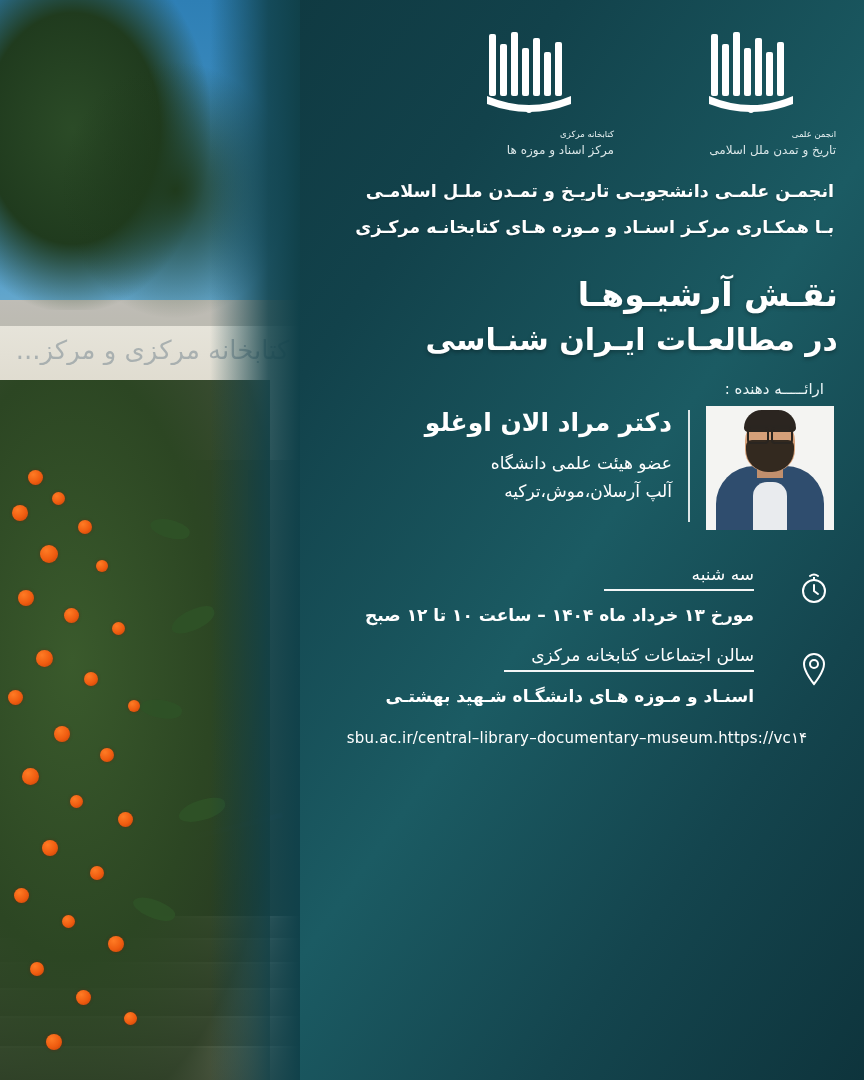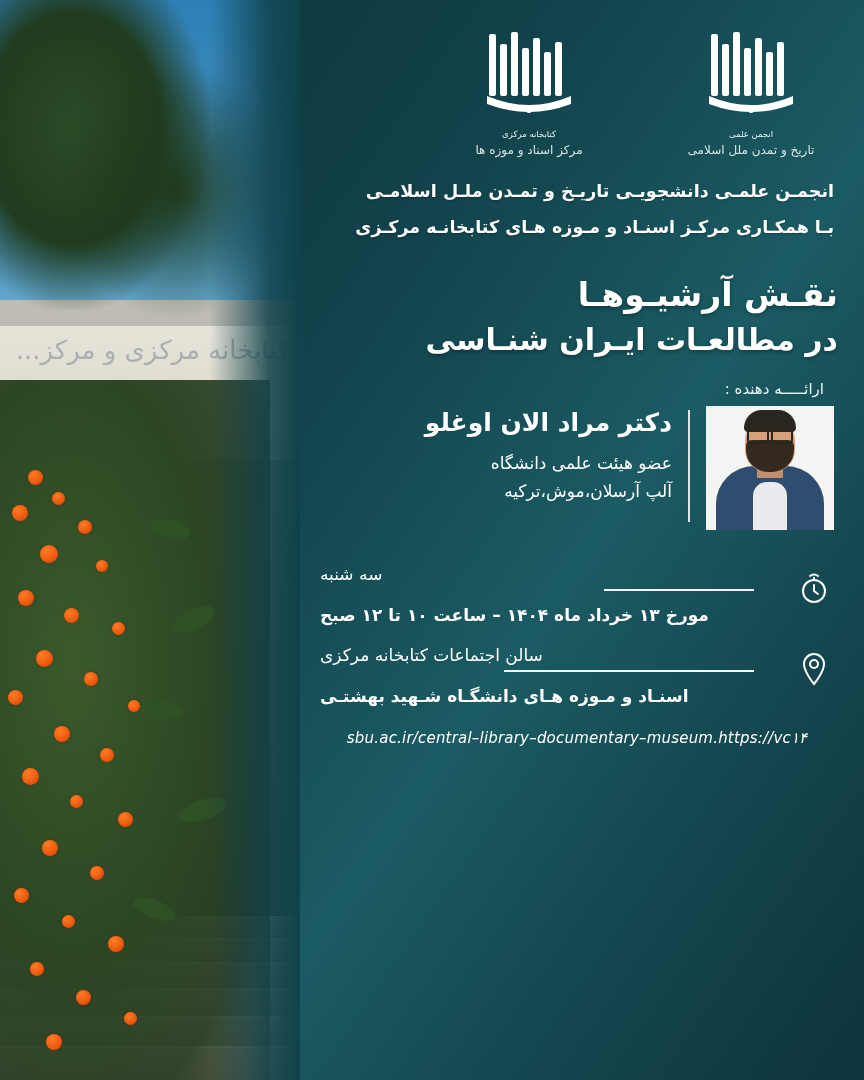--- a/index.html
+++ b/index.html
@@ -88,21 +88,21 @@
   
   .content {
     position: absolute;
     left: 290px; top: 0;
     width: 574px; height: 1080px;
     color: #ffffff;
   }
 
   
   .logos { position: relative; height: 168px; }
-  .logo-block { position: absolute; text-align: center; width: 170px; }
+  .logo-block { position: absolute; text-align: right; width: 170px; }
   .logo-block.right { right: 28px; top: 26px; }
   .logo-block.left  { right: 250px; top: 26px; }
   .logo-mark {
     width: 92px; height: 96px; margin: 0 auto;
     position: relative;
   }
   .logo-caption {
     margin-top: 6px; font-size: 8.5px; line-height: 1.5; color: #eaf3f4; letter-spacing: .2px;
   }
   .logo-caption .l2 { font-size: 12px; opacity: .92; }
@@ -194,21 +194,21 @@
   .p-aff1 { margin-top: 12px; font-size: 17px; line-height: 1.65; }
   .p-aff2 { font-size: 17px; line-height: 1.65; }
 
   
   .info { margin: 26px 30px 0 30px; }
   .info-row { position: relative; min-height: 70px; }
   .info-icon {
     position: absolute; right: 0; top: 4px; width: 40px; height: 48px;
     display: flex; align-items: center; justify-content: center;
   }
-  .info-body { margin-right: 80px; text-align: left; }
+  .info-body { margin-right: 80px; text-align: right; }
   .line-rule {
     height: 2px; background: #ffffff; opacity: .95;
     width: 150px; margin: 0 0 8px auto;
   }
   .line-rule.w2 { width: 250px; }
   .info-l1 { font-size: 17px; line-height: 1.7; }
   .info-l2 { font-size: 17px; line-height: 1.9; font-weight: 600; }
 
   
   .footer-note {
@@ -220,21 +220,20 @@
   .footer-note .rule {
     display: inline-block; vertical-align: middle;
     height: 2px; width: 148px; background: #fff; margin: 0 8px 6px 0;
   }
   .link {
     margin: 16px 30px 0 30px;
     text-align: center;
     font-size: 15px;
     letter-spacing: .2px;
     direction: ltr;
-    font-style: italic;
   }
 </style>
 </head>
 <body>
 
 <div id="poster">
 
   <div class="photo">
     <div class="sky"></div>
     <div class="building"></div>

